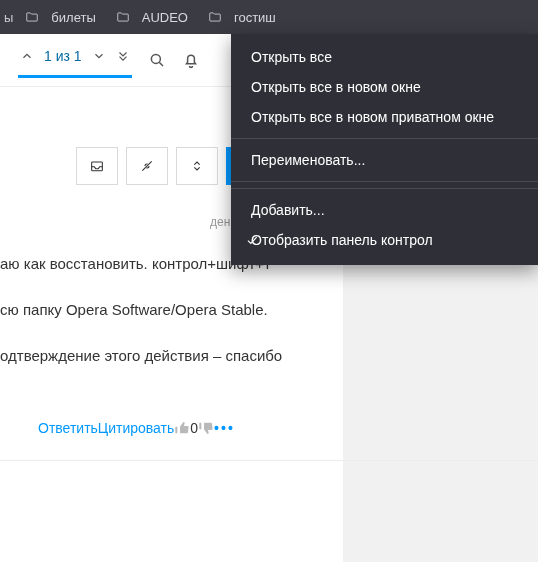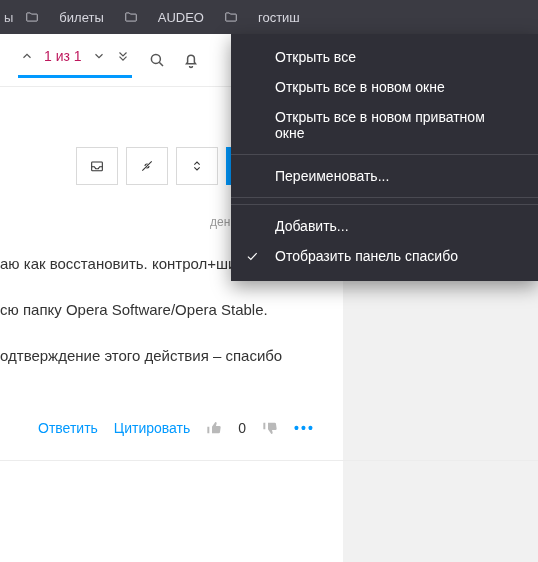--- a/index.html
+++ b/index.html
@@ -1,40 +1,40 @@
 <!DOCTYPE html>
 <html><head>
 <meta charset="utf-8">
 <style>
   html,body{margin:0;padding:0;font-family:"Segoe UI",Arial,sans-serif;font-size:13px;color:#333;background:#fff;width:538px;height:562px;overflow:hidden;}
   .bookmarks-bar{height:34px;background:#3b3b43;color:#d8d8e0;display:flex;align-items:center;padding:0 4px;gap:4px;}
   .bookmarks-bar .partial{opacity:.9;}
-  .bm-item{display:flex;gap:20px;padding:4px 8px;border-radius:3px;}
+  .bm-item{display:flex;gap:12px;padding:4px 8px;border-radius:3px;}
   .bm-icon{width:14px;height:14px;stroke:#d8d8e0;}
   .search-bar{height:52px;background:#fff;display:flex;align-items:center;gap:16px;padding:0 18px;}
   .chev-group{display:flex;align-items:center;gap:10px;color:#555;border-bottom:3px solid #0199ff;padding:6px 2px 11px;}
   .chev{width:14px;height:14px;stroke:#555;stroke-width:2;fill:none;}
-  .counter{color:#be185d;font-size:14px;}
+  .counter{color:#0369a1;font-size:14px;}
   .icon-plain{width:18px;height:18px;stroke:#555;stroke-width:2;fill:none;}
   .sep{height:1px;background:#ececec;}
   .content{padding:0 0 0 0;color:#333;font-size:15px;position:relative;}
   .btn-row{display:flex;gap:8px;margin:60px 0 0 76px;align-items:stretch;height:36px;}
   .btn{width:40px;height:36px;border:1px solid #d9d9d9;background:#fff;display:flex;align-items:center;justify-content:center;}
   .btn svg{width:16px;height:16px;stroke:#333;stroke-width:1.6;fill:none;}
   .btn-blue{background:#0199ff;border:1px solid #0199ff;width:18px;}
   .time-ago{color:#9a9a9a;font-size:12px;margin:32px 0 0 0;text-align:left;padding-left:210px;}
   .para{margin:24px 0 0 0;padding-right:30px;line-height:1.45;}
-  .post-actions{display:flex;align-items:center;gap:16px;margin:54px 0 0 38px;font-size:14px;color:#0199ff;}
+  .post-actions{display:flex;align-items:center;margin:54px 0 0 38px;font-size:14px;color:#0199ff;}
   .post-actions .count{color:#333;}
   .thumb{width:16px;height:16px;fill:#b9b9b9;}
   .dots{color:#0199ff;letter-spacing:2px;font-weight:bold;}
   .bottom-line{height:1px;background:#ececec;margin-top:24px;}
   
   .ctx{position:absolute;left:231px;top:34px;width:307px;background:#2f2f37;color:#fff;box-shadow:0 6px 18px rgba(0,0,0,.4);padding:8px 0 10px;z-index:100;}
-  .ctx-item{padding:7px 20px 7px 44px;font-size:14px;position:relative;cursor:default;}
+  .ctx-item{padding:7px 20px 7px 20px;font-size:14px;position:relative;cursor:default;}
   .ctx-div{height:1px;background:#4a4a52;margin:6px 0;}
   .ctx-check{position:absolute;left:14px;top:50%;transform:translateY(-50%);width:14px;height:14px;stroke:#fff;stroke-width:2;fill:none;}
   .right-bg{position:absolute;right:0;top:87px;width:195px;bottom:0;background:#f1f1f1;}
 </style>
 </head>
 <body>
 
 <div class="bookmarks-bar">
   <span class="partial">ы</span>
   <div class="bm-item">
@@ -135,15 +135,15 @@
   <div class="ctx-item">Открыть все в новом приватном окне</div>
   <div class="ctx-div"></div>
   <div class="ctx-item">Переименовать...</div>
   <div class="ctx-div"></div>
   <div class="ctx-div"></div>
   <div class="ctx-item">Добавить...</div>
   <div class="ctx-item">
     <svg class="ctx-check" viewBox="0 0 24 24">
         <polyline points="5 13 10 18 20 7"></polyline>
       </svg>
-    <span>Отобразить панель спасибо</span>
+    <span>Отобразить панель контрол</span>
   </div>
 </div>
 
 </body></html>

